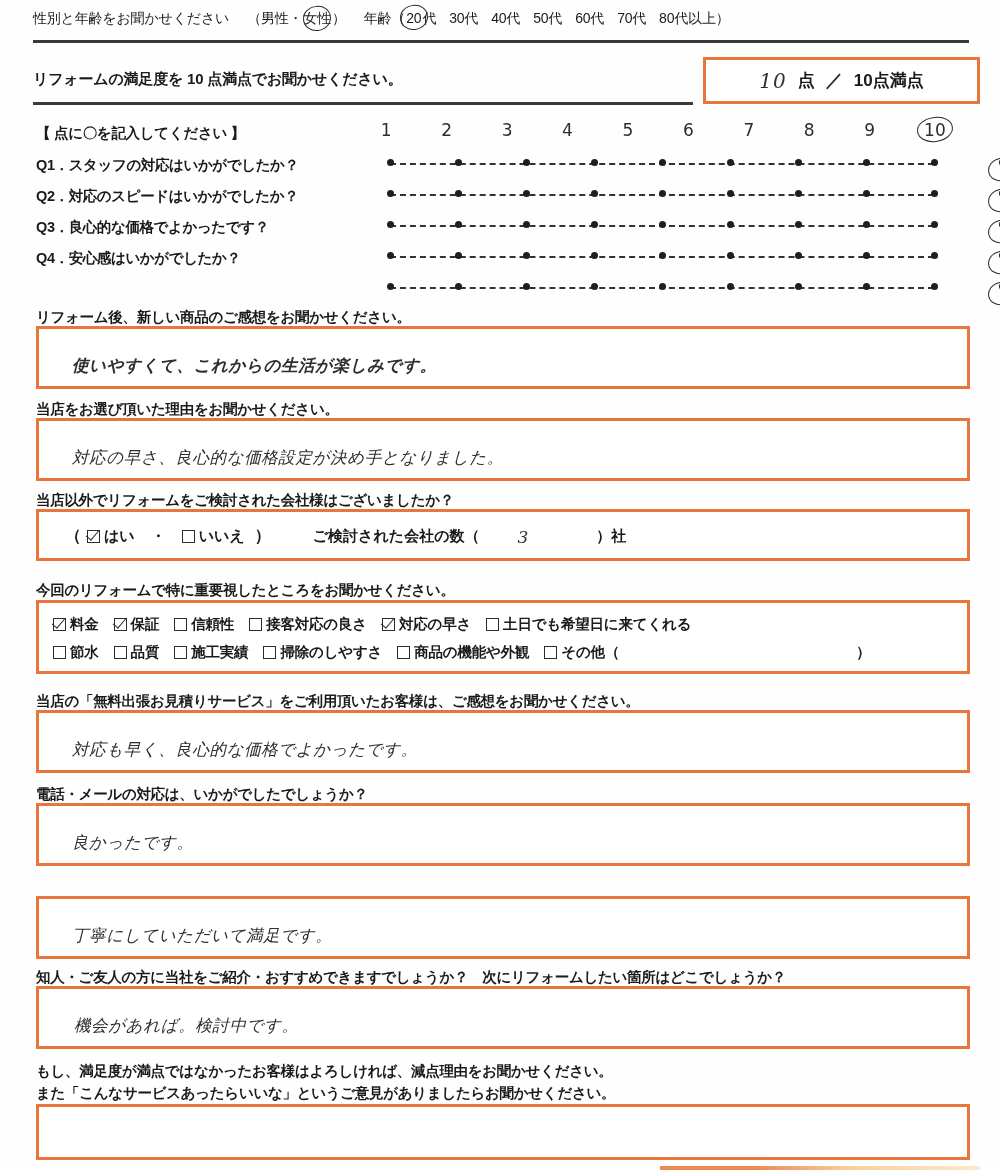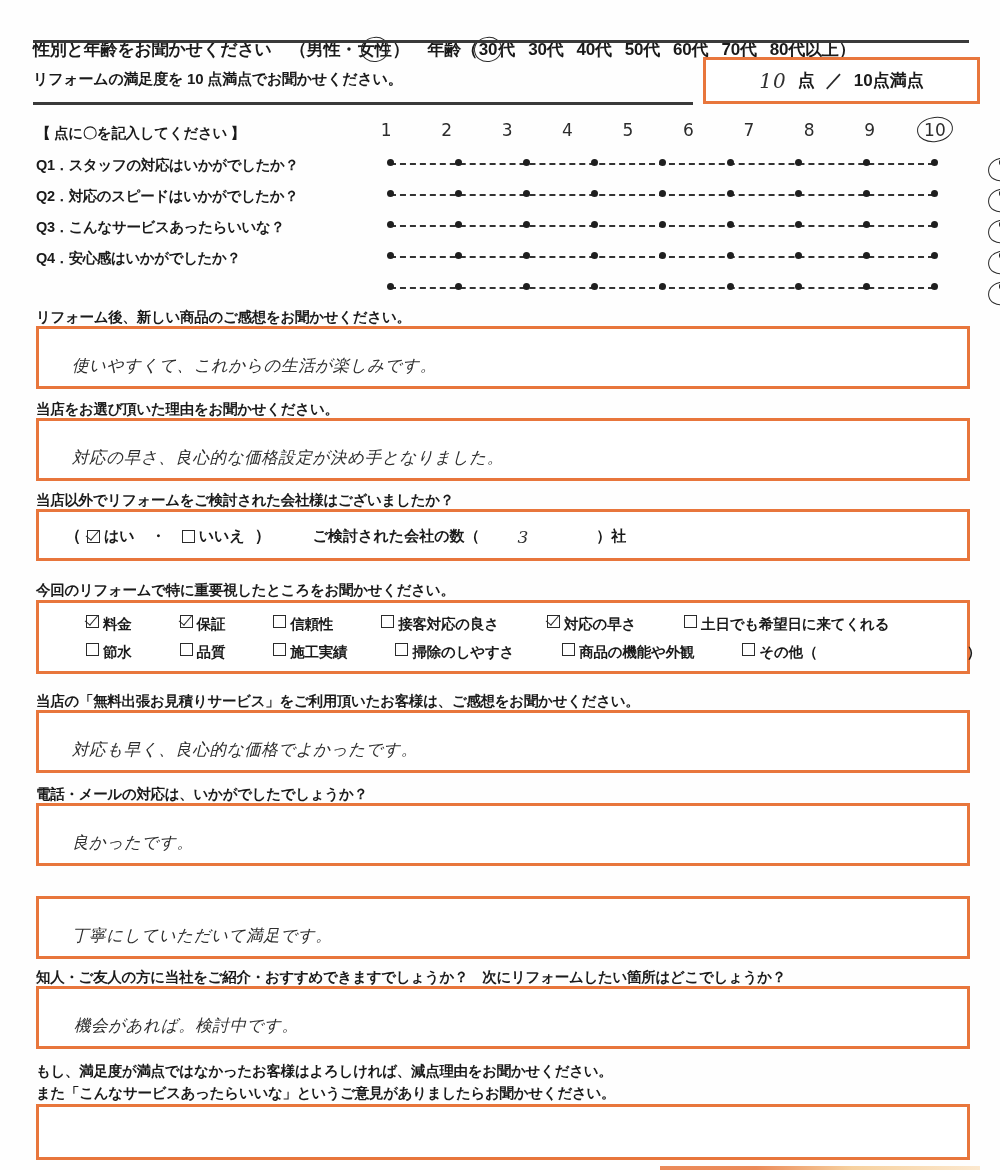--- a/index.html
+++ b/index.html
@@ -24,21 +24,21 @@
 
   
   .hdr-row {
     position: absolute;
     left: 33px;
     top: 10px;
     display: flex;
     align-items: baseline;
     gap: 0px;
   }
-  .hdr-seg { font-size: 17px; font-weight: bold; letter-spacing: -0.2px; white-space: nowrap; margin-top: 28px; }
+  .hdr-seg { font-size: 14px; font-weight: normal; letter-spacing: -0.2px; white-space: nowrap; }
   .gap-s { display: inline-block; width: 13px; }
   .gap-m { display: inline-block; width: 18px; }
 
   .circled {
     position: relative;
     display: inline-block;
     padding: 0 1px;
   }
   .circled::after {
     content: "";
@@ -236,21 +236,21 @@
 
   .chk-grid {
     position: absolute;
     left: 50px;
     font-size: 14.5px;
     font-weight: bold;
     letter-spacing: -0.2px;
     white-space: nowrap;
   }
   .chk-line { display: flex; align-items: center; }
-  .chk-item { display: flex; align-items: flex-start; margin-right: 15px; margin-left: 33px; }
+  .chk-item { display: flex; align-items: center; margin-right: 15px; }
   .chk-item span { letter-spacing: -0.2px; }
 
   .bottom-strip {
     position: absolute;
     left: 660px;
     top: 1166px;
     width: 320px;
     height: 5px;
     background: linear-gradient(90deg, #e8763c 0%, #e8763c 30%, #f5c98e 60%, #fbe4c6 100%);
     opacity: 0.85;
@@ -262,21 +262,21 @@
 <div class="page">
 
   <div class="hdr-row">
     <span class="hdr-seg">性別と年齢をお聞かせください</span>
     <span class="gap-m"></span>
     <span class="hdr-seg">（男性・</span>
     <span class="hdr-seg circled">女性</span>
     <span class="hdr-seg">）</span>
     <span class="gap-m"></span>
     <span class="hdr-seg">年齢（</span>
-    <span class="hdr-seg circled">30</span>
+    <span class="hdr-seg circled">20</span>
     <span class="hdr-seg">代</span>
     <span class="gap-s"></span>
     <span class="hdr-seg">30代</span>
     <span class="gap-s"></span>
     <span class="hdr-seg">40代</span>
     <span class="gap-s"></span>
     <span class="hdr-seg">50代</span>
     <span class="gap-s"></span>
     <span class="hdr-seg">60代</span>
     <span class="gap-s"></span>
@@ -349,21 +349,21 @@
         <div class="dot" style="left:442px"></div>
         <div class="dot" style="left:510px"></div>
         <div class="dot" style="left:578px"></div>
         <div class="dot" style="left:646px">
             <span class="ring"></span>
           </div>
       </div>
     </div>
 
     <div class="qrow" style="top:96px">
-      <div class="qlabel">Q3．こんなサービスあったらいいな？</div>
+      <div class="qlabel">Q3．良心的な価格でよかったです？</div>
       <div class="qtrack">
         <div class="dashline"></div>
         <div class="dot" style="left:34px"></div>
         <div class="dot" style="left:102px"></div>
         <div class="dot" style="left:170px"></div>
         <div class="dot" style="left:238px"></div>
         <div class="dot" style="left:306px"></div>
         <div class="dot" style="left:374px"></div>
         <div class="dot" style="left:442px"></div>
         <div class="dot" style="left:510px"></div>
@@ -407,21 +407,21 @@
         <div class="dot" style="left:578px"></div>
         <div class="dot" style="left:646px">
             <span class="ring"></span>
           </div>
       </div>
     </div>
   </div>
 
   <div class="sec-label" style="top:308px">リフォーム後、新しい商品のご感想をお聞かせください。</div>
   <div class="obox" style="top:326px; height:63px;">
-    <div class="answer" style="top:26px; position:relative; left:33px;">使いやすくて、これからの生活が楽しみです。</div>
+    <div class="answer" style="top:26px; position:relative; left:33px;font-weight:bold;">使いやすくて、これからの生活が楽しみです。</div>
   </div>
 
   <div class="sec-label" style="top:400px">当店をお選び頂いた理由をお聞かせください。</div>
   <div class="obox" style="top:418px; height:63px;">
     <div class="answer" style="top:26px; position:relative; left:33px;">対応の早さ、良心的な価格設定が決め手となりました。</div>
   </div>
 
   <div class="sec-label" style="top:491px">当店以外でリフォームをご検討された会社様はございましたか？</div>
   <div class="obox" style="top:509px; height:52px;">
     <div class="inline-row" style="left:26px; top:14px;">

